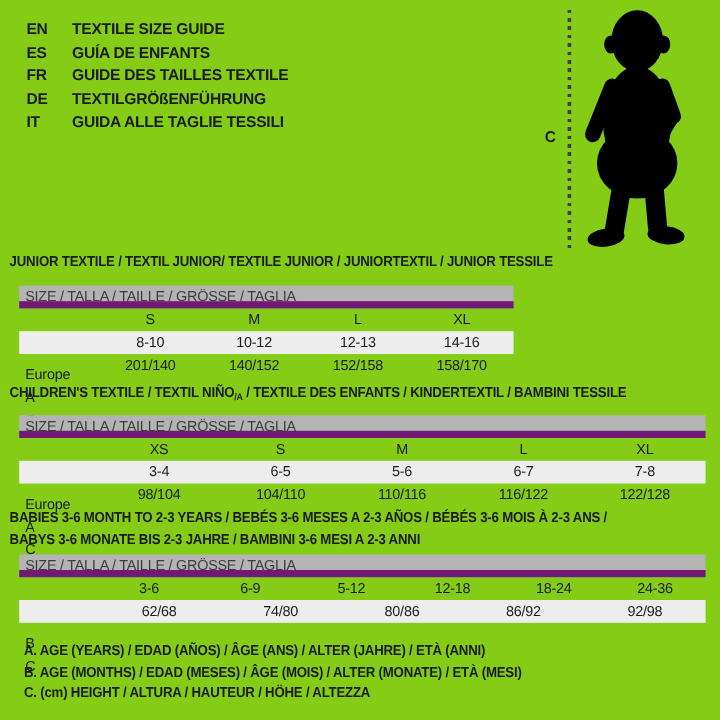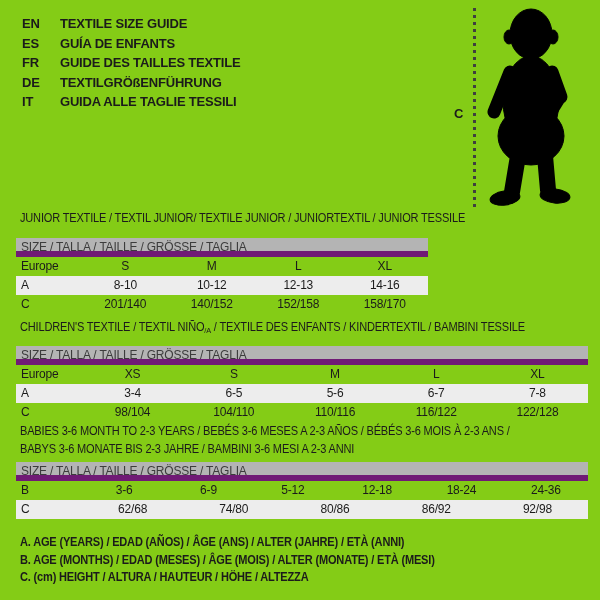--- a/index.html
+++ b/index.html
@@ -37,22 +37,22 @@
     background: repeating-linear-gradient(to bottom, var(--dotted-line, #3f3f3f) 0 3px, transparent 3px 7px);
   }
   .c-label {
     position: absolute; left: 454px; top: 106px;
     font-weight: bold; font-size: 13px;
   }
   .silhouette { position: absolute; left: 484px; top: 6px; }
 
   
   .sec-title {
-    position: absolute; left: 20px;
-    font-weight: normal; font-size: 12px; white-space: nowrap;
+    position: absolute; left: 8px;
+    font-weight: bold; font-size: 12px; white-space: nowrap;
   }
   .title-junior   { top: 211px; }
   .title-children { top: 320px; }
   .title-babies   { top: 423px; line-height: 17.5px; }
   sub.nino-sub { font-size: 8px; vertical-align: -2px; }
 
   
   .size-table { position: absolute; font-size: 12px; }
   .table-junior   { left: 16px; top: 238px; width: 412px; }
   .table-children { left: 16px; top: 346px; width: 572px; }
@@ -61,21 +61,21 @@
     height: 19px; line-height: 19px;
     background: var(--header-bar, #b4b4b4);
     border-bottom: 6px solid #701a75;
     color: var(--bar-text, #3c3c3c);
     padding-left: 5px;
     font-size: 12px;
     white-space: nowrap;
   }
   .trow { display: flex; height: 19px; line-height: 19px; }
   .trow.shaded { background: var(--row-alt, #ededed); }
-  .tlabel { width: 66px; padding-left: 5px; flex: 0 0 auto; }
+  .tlabel { width: 66px; padding-left: 5px; flex: 0 0 auto; margin-top: 46px; }
   .tcell { flex: 1 1 0; text-align: center; }
 
   
   .footnotes { position: absolute; left: 20px; top: 534px; font-weight: bold; font-size: 12px; }
   .footnote { height: 17.5px; line-height: 17.5px; white-space: nowrap; }
 </style>
 </head>
 <body>
 
 <div class="page">

